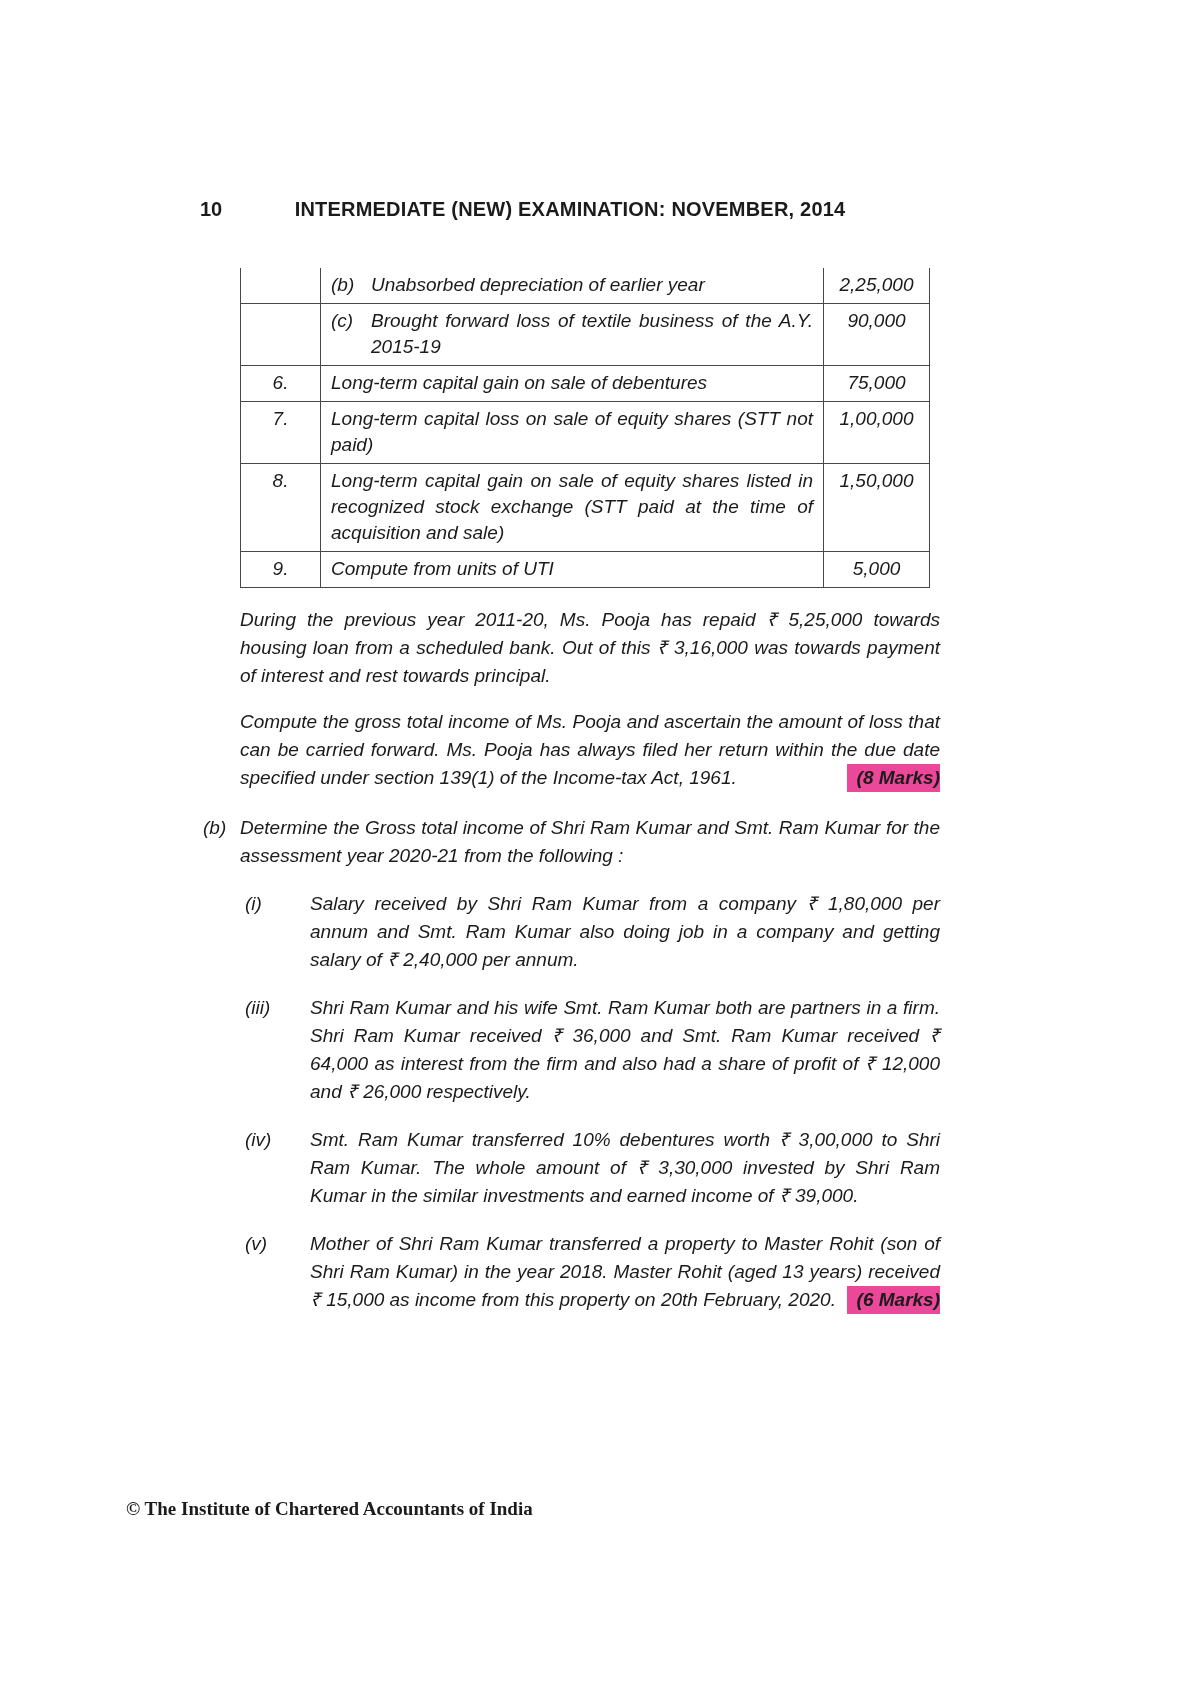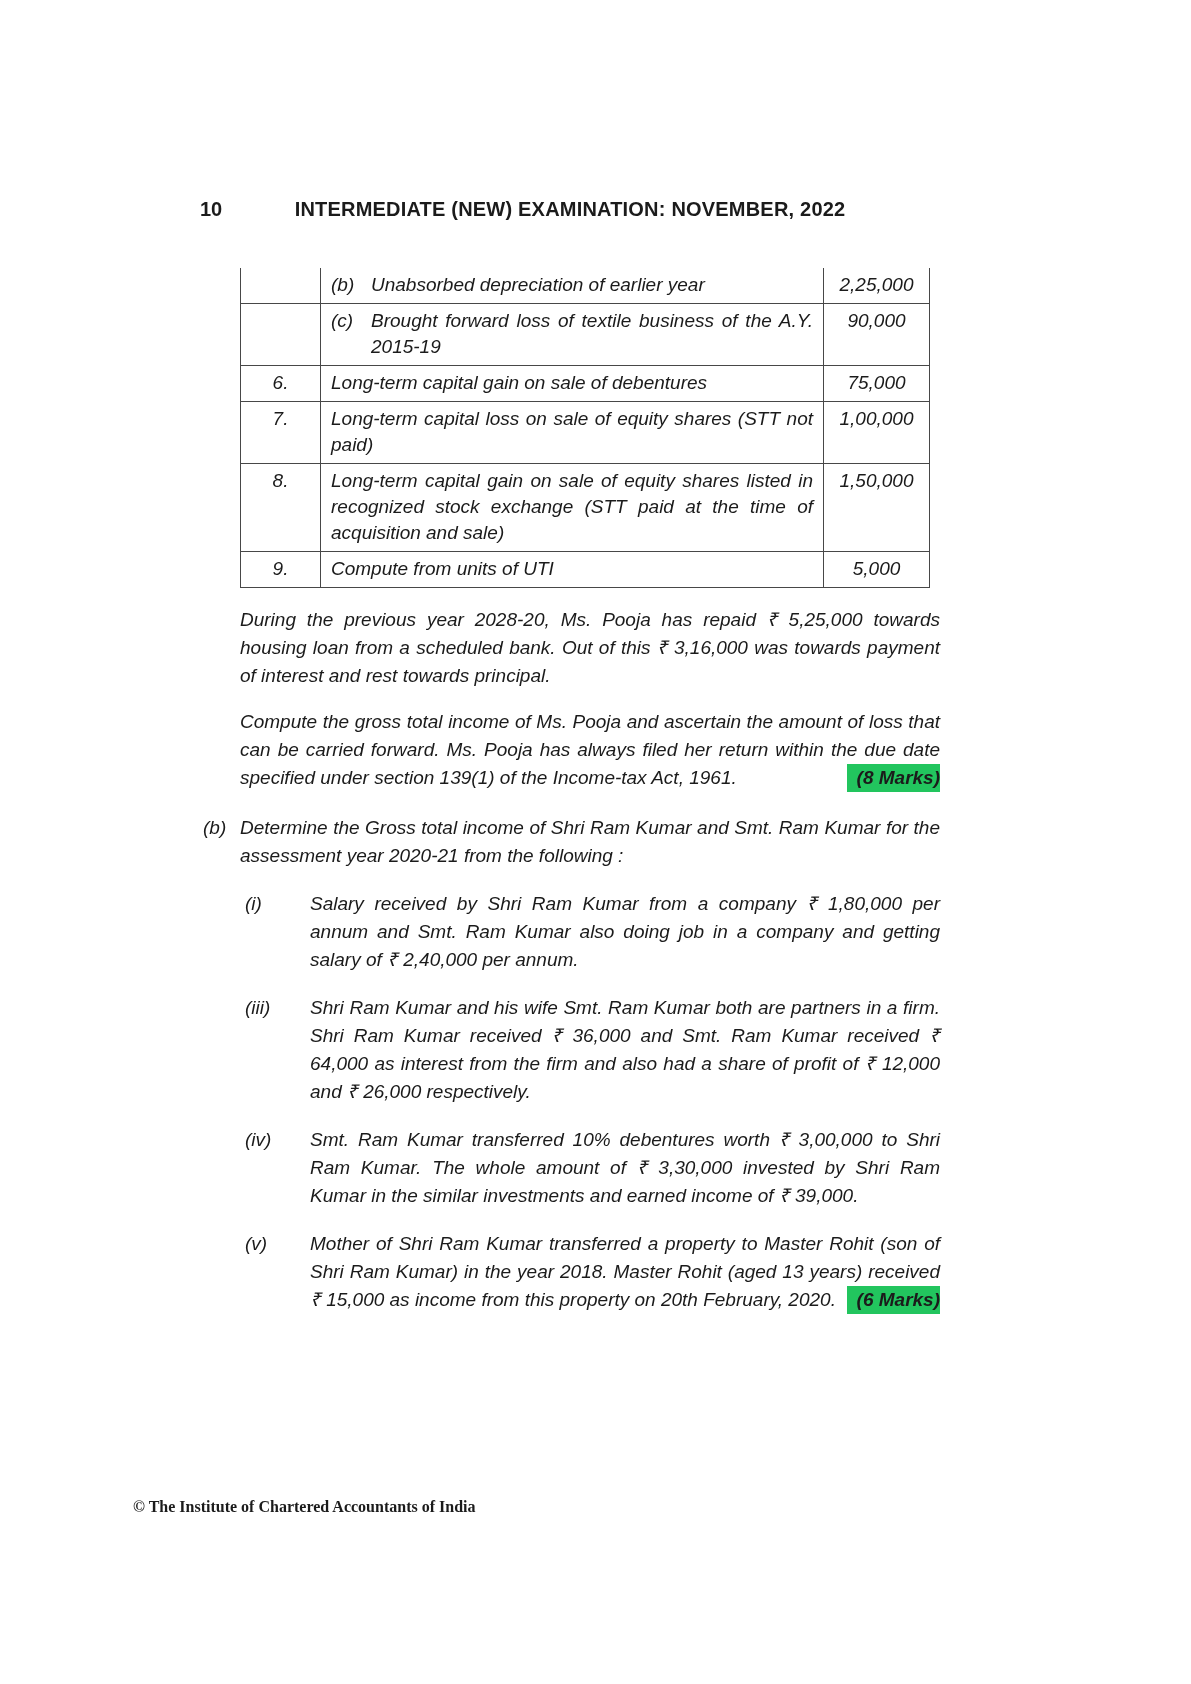--- a/index.html
+++ b/index.html
@@ -92,21 +92,21 @@
   .para {
     margin-top: 18px;
     text-align: justify;
     position: relative;
   }
   .marks {
     position: absolute;
     right: 0;
     bottom: 0;
     font-weight: bold;
-    background: #22c55e;
+    background: #ec4899;
     padding-left: 10px;
   }
   
   .part-b {
     margin-top: 22px;
     margin-left: -37px;
     display: flex;
   }
   .part-b-label {
     flex: 0 0 37px;
@@ -133,35 +133,35 @@
     margin-left: 32px;
   }
   sup.st {
     font-size: 12px;
     vertical-align: super;
     line-height: 0;
   }
   
   .footer {
     position: absolute;
-    left: 133px;
+    left: 126px;
     top: 1498px;
     font-family: "Liberation Serif", serif;
     font-weight: bold;
-    font-size: 16px;
+    font-size: 19px;
   }
 </style>
 </head>
 <body>
 
 <div class="page">
 
   <div class="header-row">
     <span class="page-num">10</span>
-    <span class="header-title">INTERMEDIATE (NEW) EXAMINATION: NOVEMBER, 2022</span>
+    <span class="header-title">INTERMEDIATE (NEW) EXAMINATION: NOVEMBER, 2014</span>
   </div>
 
   <div class="content">
 
     <table class="tbl">
       <colgroup>
         <col style="width:80px">
         <col style="width:503px">
         <col style="width:106px">
       </colgroup>
@@ -202,21 +202,21 @@
           <td class="col-amt">1,50,000</td>
         </tr>
         <tr>
           <td class="col-num">9.</td>
           <td class="col-text">Compute from units of UTI</td>
           <td class="col-amt">5,000</td>
         </tr>
       </tbody>
     </table>
 
-    <div class="para">During the previous year 2028-20, Ms. Pooja has repaid ₹ 5,25,000 towards housing loan from a scheduled bank. Out of this ₹ 3,16,000 was towards payment of interest and rest towards principal.</div>
+    <div class="para">During the previous year 2011-20, Ms. Pooja has repaid ₹ 5,25,000 towards housing loan from a scheduled bank. Out of this ₹ 3,16,000 was towards payment of interest and rest towards principal.</div>
 
     <div class="para">
       <span>Compute the gross total income of Ms. Pooja and ascertain the amount of loss that can be carried forward. Ms. Pooja has always filed her return within the due date specified under section 139(1) of the Income-tax Act, 1961.</span>
       <span class="marks">(8 Marks)</span>
     </div>
 
     <div class="part-b">
       <div class="part-b-label">(b)</div>
       <div class="part-b-body">
 

